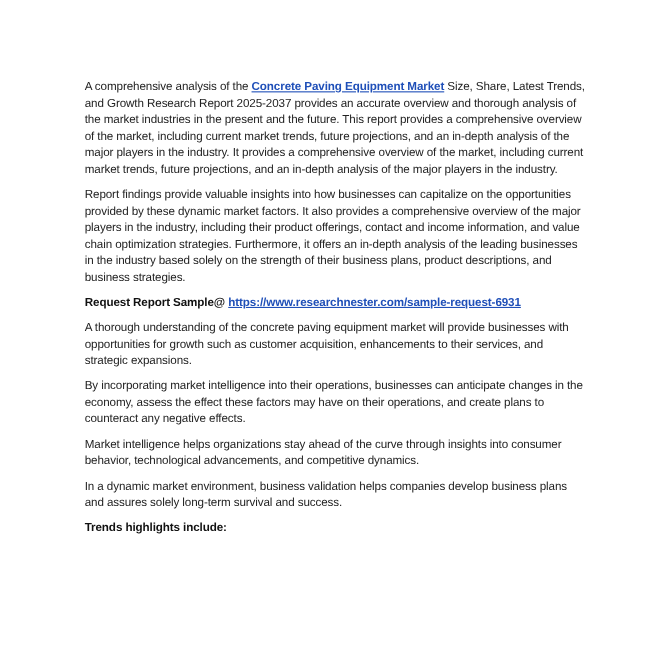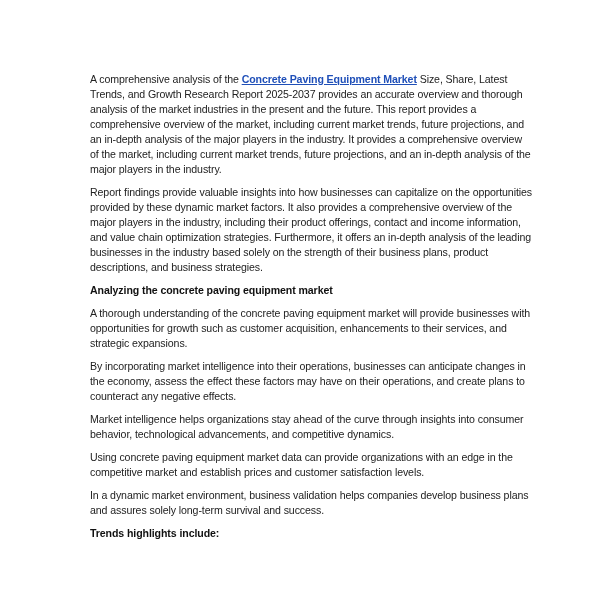--- a/index.html
+++ b/index.html
@@ -3,39 +3,38 @@
 <meta charset="utf-8">
 <style>
   html, body { margin: 0; padding: 0; background: #ffffff; }
   body { width: 600px; height: 600px; overflow: hidden; position: relative; }
   .page {
     position: absolute; left: 73px; top: 72px; width: 460px;
     font-family: "Liberation Sans", sans-serif;
     font-size: 10.6px; line-height: 15px; color: #222;
     letter-spacing: -0.1px;
   }
-  p { margin: 0 0 8px 17px; }
+  p { margin: 0 0 8px 4px; }
   .bold { font-weight: bold; color: #111; }
   a { color: #1f4fb8; text-decoration: underline; }
   a.strong { font-weight: bold; }
 </style>
 </head>
 <body>
 
 <div class="page">
   <p><span>A comprehensive analysis of the </span><a class="strong">Concrete Paving Equipment Market</a><span> Size, Share, Latest Trends, and Growth Research Report 2025-2037 provides an accurate overview and thorough analysis of the market industries in the present and the future. This report provides a comprehensive overview of the market, including current market trends, future projections, and an in-depth analysis of the major players in the industry. It provides a comprehensive overview of the market, including current market trends, future projections, and an in-depth analysis of the major players in the industry.</span></p>
 
   <p>Report findings provide valuable insights into how businesses can capitalize on the opportunities provided by these dynamic market factors. It also provides a comprehensive overview of the major players in the industry, including their product offerings, contact and income information, and value chain optimization strategies. Furthermore, it offers an in-depth analysis of the leading businesses in the industry based solely on the strength of their business plans, product descriptions, and business strategies.</p>
 
+  <p class="bold"><span>Request Report Sample@ </span><a class="strong">https://www.researchnester.com/sample-request-6931</a></p>
 
 
-  <p class="bold">Analyzing the concrete paving equipment market</p>
 
   <p>A thorough understanding of the concrete paving equipment market will provide businesses with opportunities for growth such as customer acquisition, enhancements to their services, and strategic expansions.</p>
   <p>By incorporating market intelligence into their operations, businesses can anticipate changes in the economy, assess the effect these factors may have on their operations, and create plans to counteract any negative effects.</p>
   <p>Market intelligence helps organizations stay ahead of the curve through insights into consumer behavior, technological advancements, and competitive dynamics.</p>
-  <p>Using concrete paving equipment market data can provide organizations with an edge in the competitive market and establish prices and customer satisfaction levels.</p>
   <p>In a dynamic market environment, business validation helps companies develop business plans and assures solely long-term survival and success.</p>
 
 
   <p class="bold">Trends highlights include:</p>
 
 </div>
 
 </body></html>

